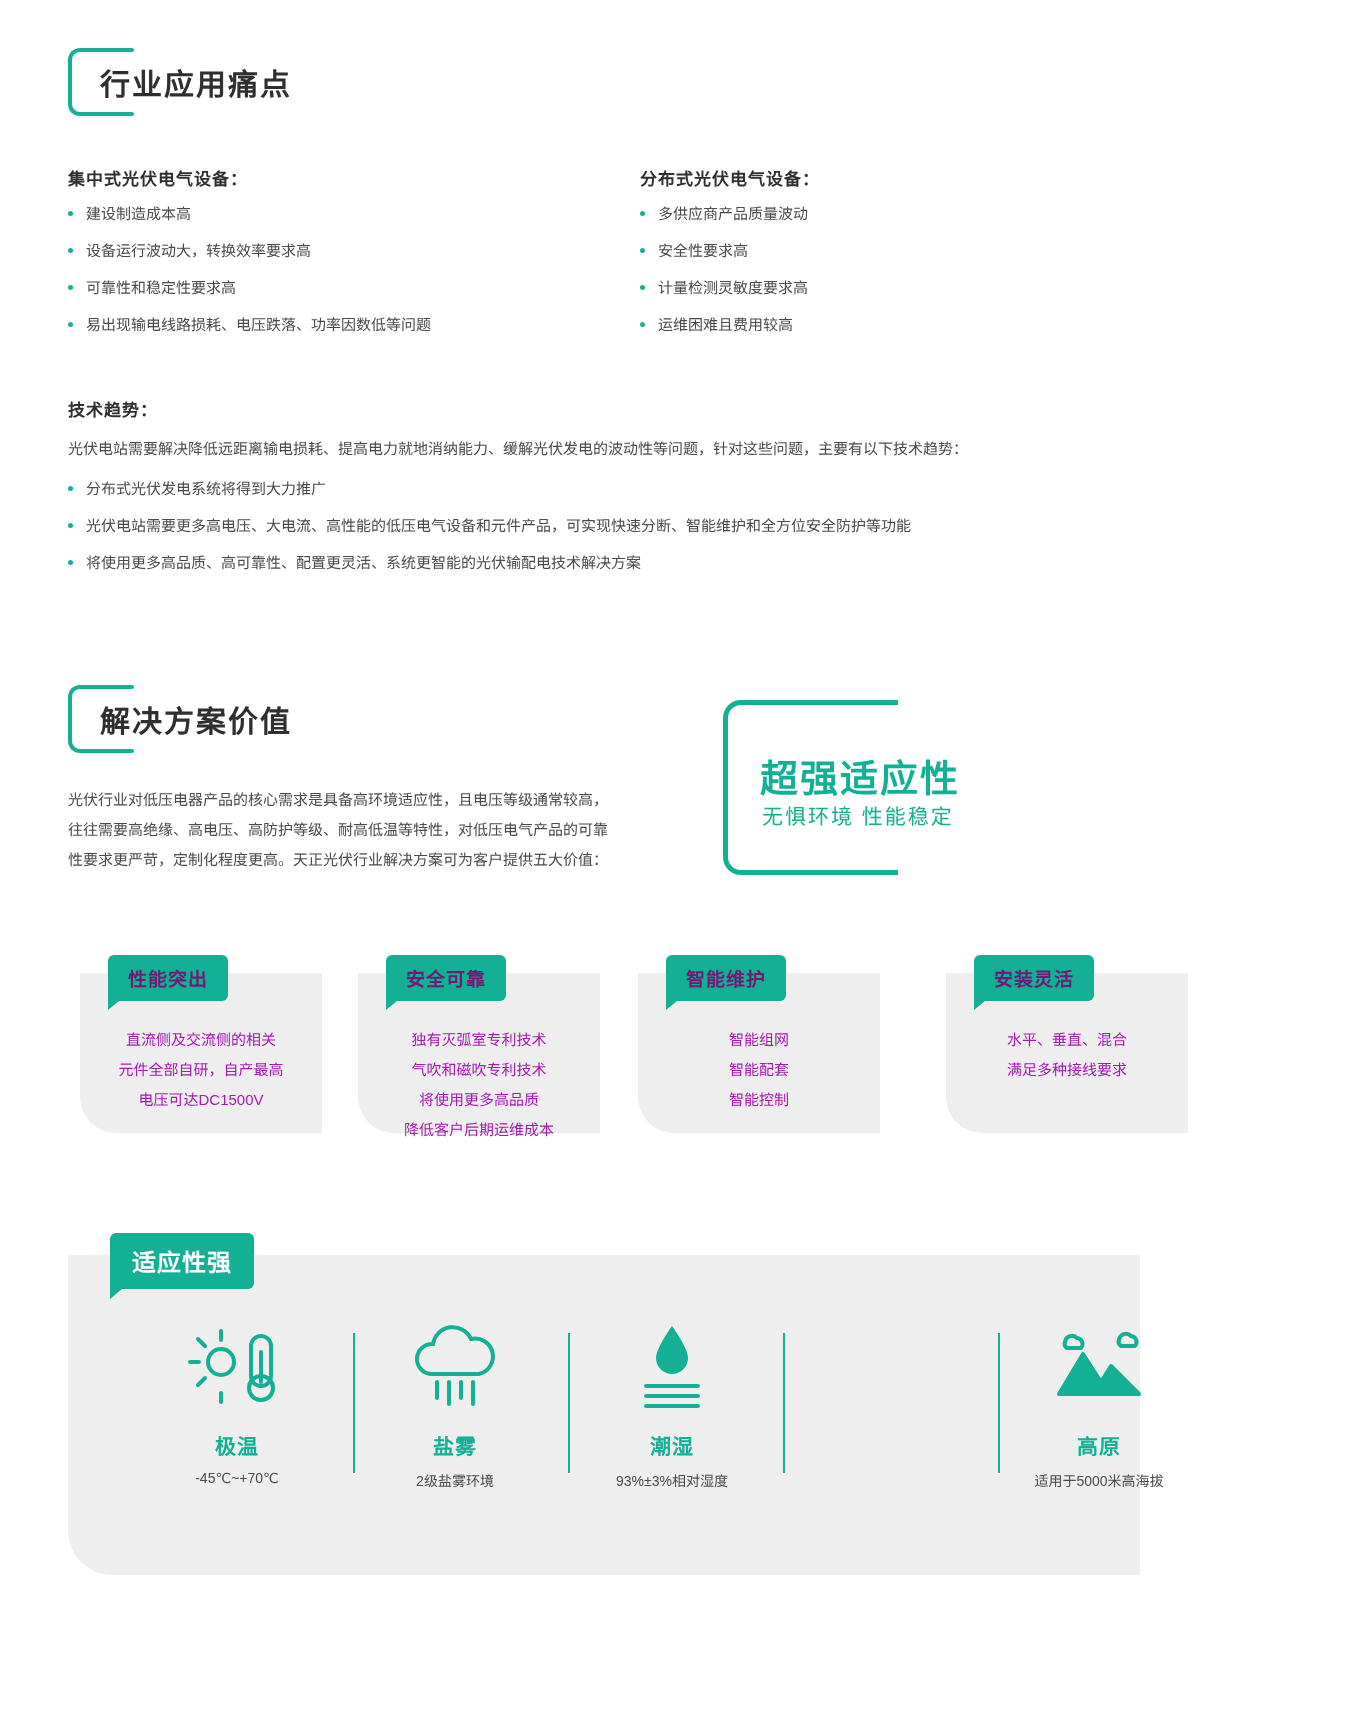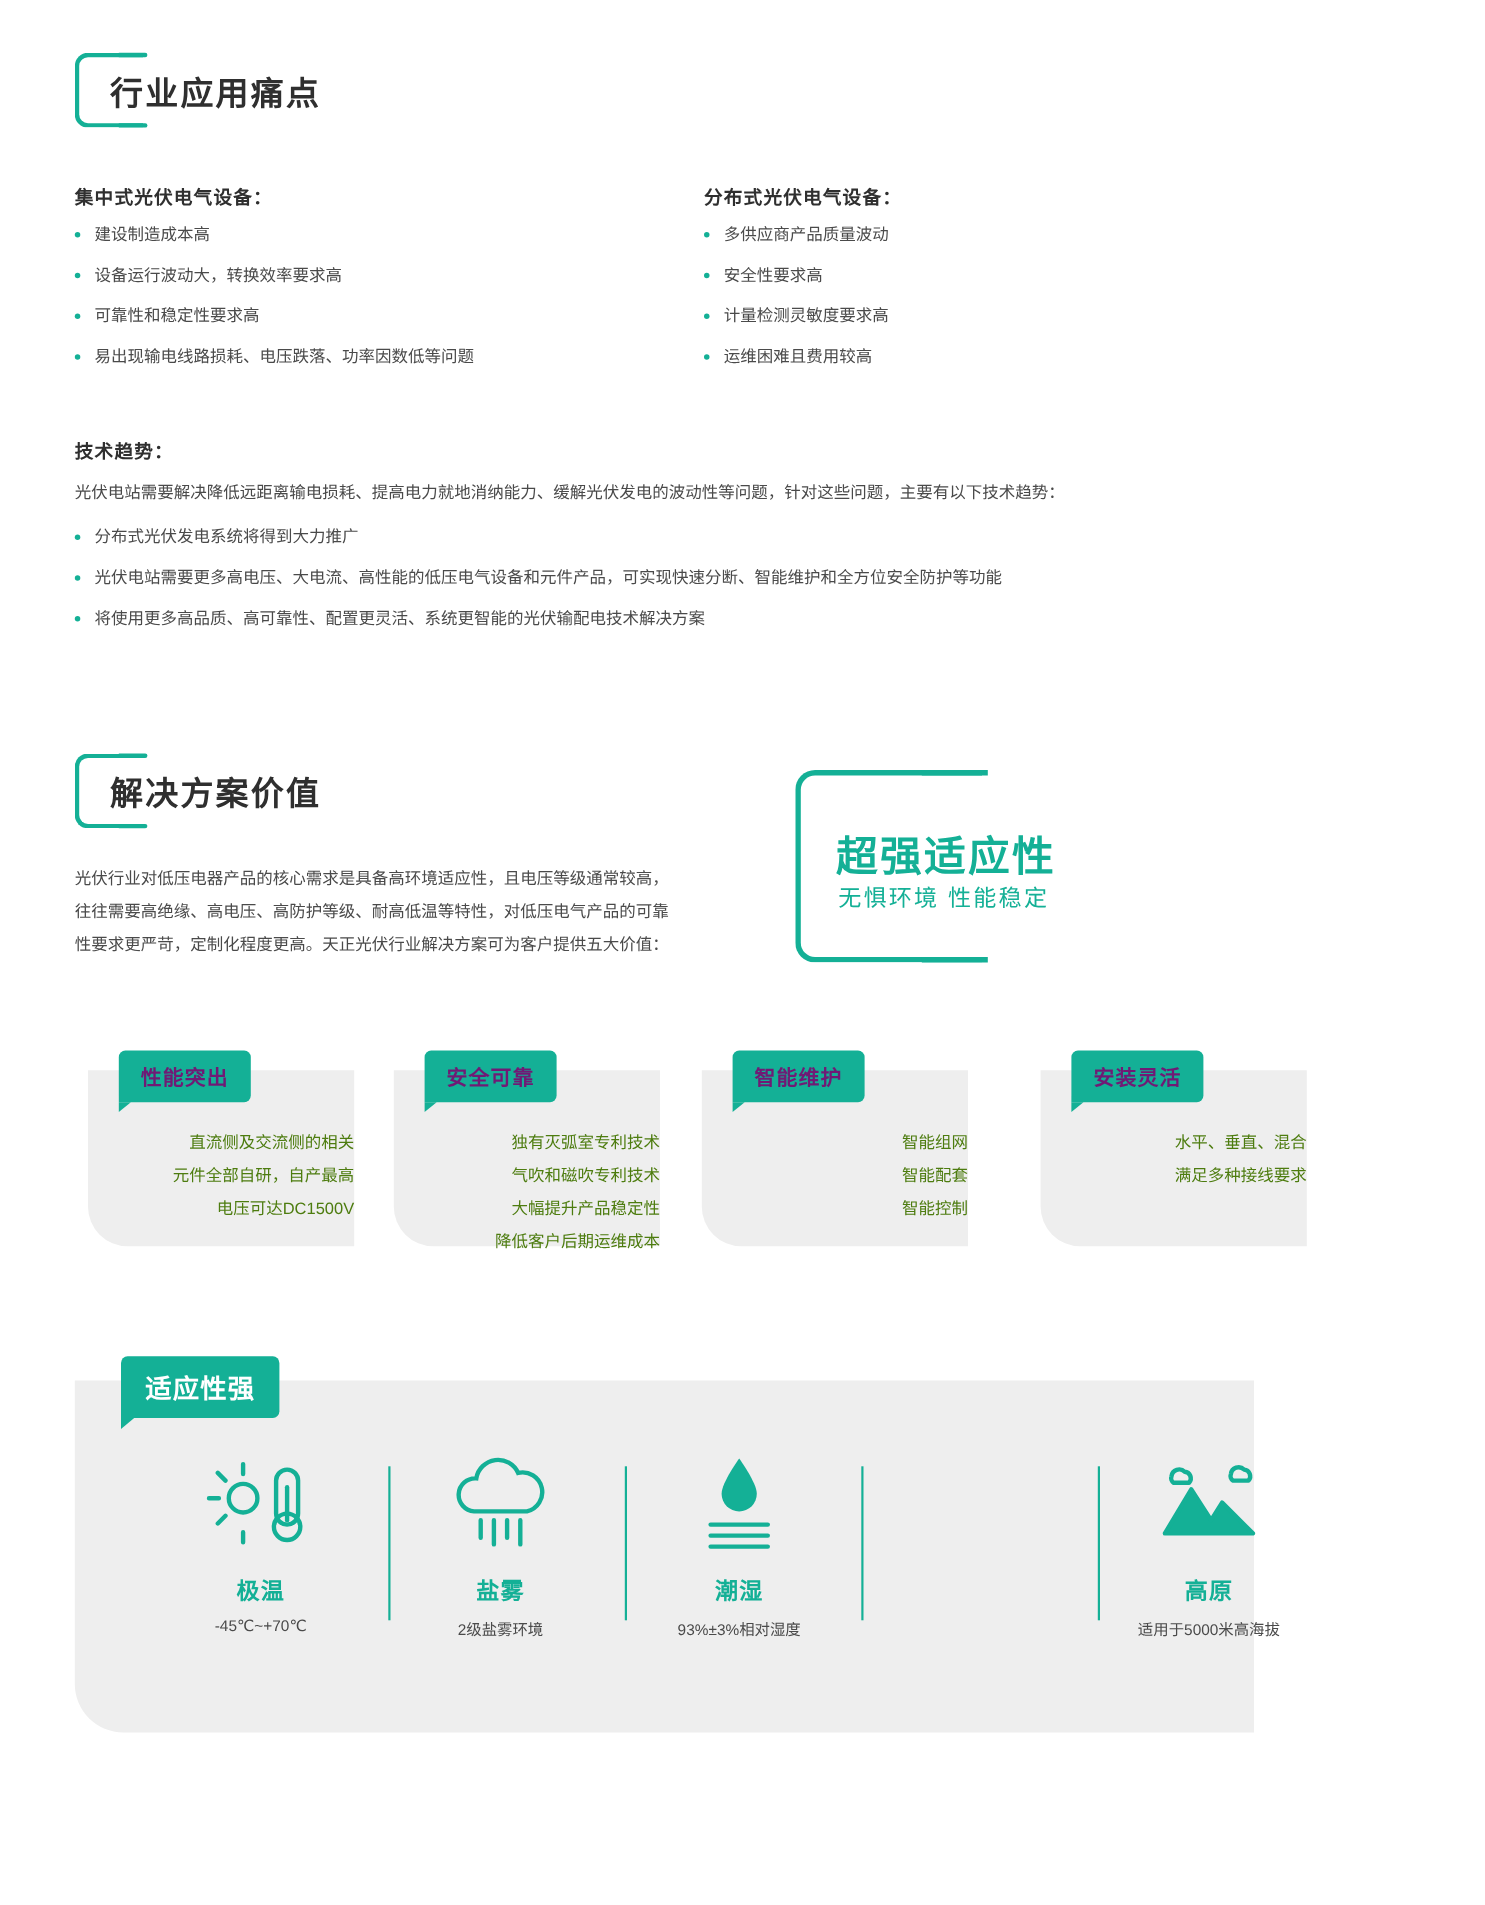--- a/index.html
+++ b/index.html
@@ -151,24 +151,24 @@
   .card .tag::after {
     content: "";
     position: absolute;
     left: 0; bottom: -9px;
     border-top: 9px solid #14b096;
     border-right: 11px solid transparent;
   }
   .card .body {
     position: absolute;
     left: 0; right: 0; top: 52px;
-    text-align: right;
+    text-align: center;
     font-size: 15px;
     line-height: 2.0;
-    color: #4d7c0f;
+    color: #a21caf;
   }
 
   
   .adapt {
     position: absolute;
     left: 68px; top: 1255px;
     width: 1072px; height: 320px;
     background: #eeeeee;
     border-radius: 0 0 0 44px;
   }
@@ -264,21 +264,21 @@
         <div>元件全部自研，自产最高</div>
         <div>电压可达DC1500V</div>
       </div>
     </div>
 
     <div class="card" style="left:290px;text-decoration:underline;">
       <div class="tag">安全可靠</div>
       <div class="body">
         <div>独有灭弧室专利技术</div>
         <div>气吹和磁吹专利技术</div>
-        <div>大幅提升产品稳定性</div>
+        <div>将使用更多高品质</div>
         <div>降低客户后期运维成本</div>
       </div>
     </div>
 
     <div class="card" style="left:570px;">
       <div class="tag">智能维护</div>
       <div class="body">
         <div>智能组网</div>
         <div>智能配套</div>
         <div>智能控制</div>

